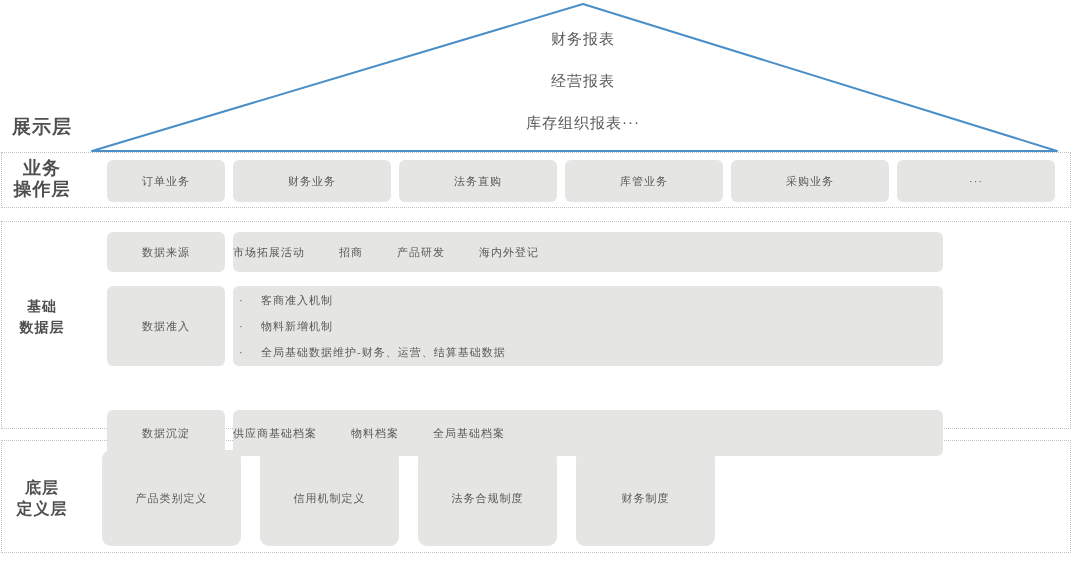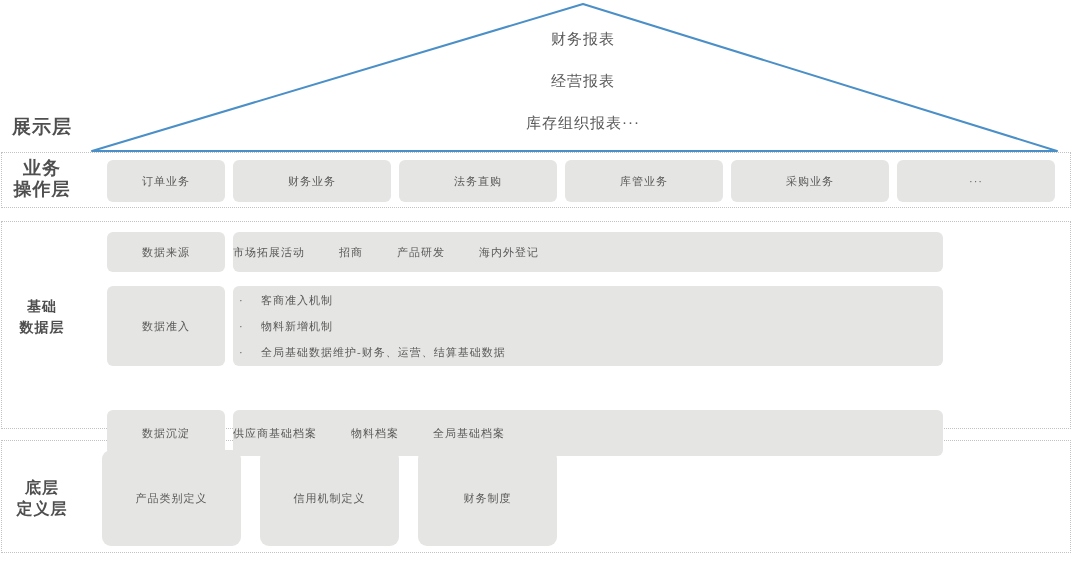--- a/index.html
+++ b/index.html
@@ -149,18 +149,22 @@
   <div id="definition-row">
     <div class="gbox">
       <div>产品类别定义</div>
       <div></div>
     </div>
     <div class="gbox">
       <div>信用机制定义</div>
       <div></div>
     </div>
     <div class="gbox">
+      <div>法务合规制度</div>
+      <div></div>
+    </div>
+    <div class="gbox">
       <div>财务制度</div>
       <div></div>
     </div>
   </div>
 
 </div>
 
 </body></html>

